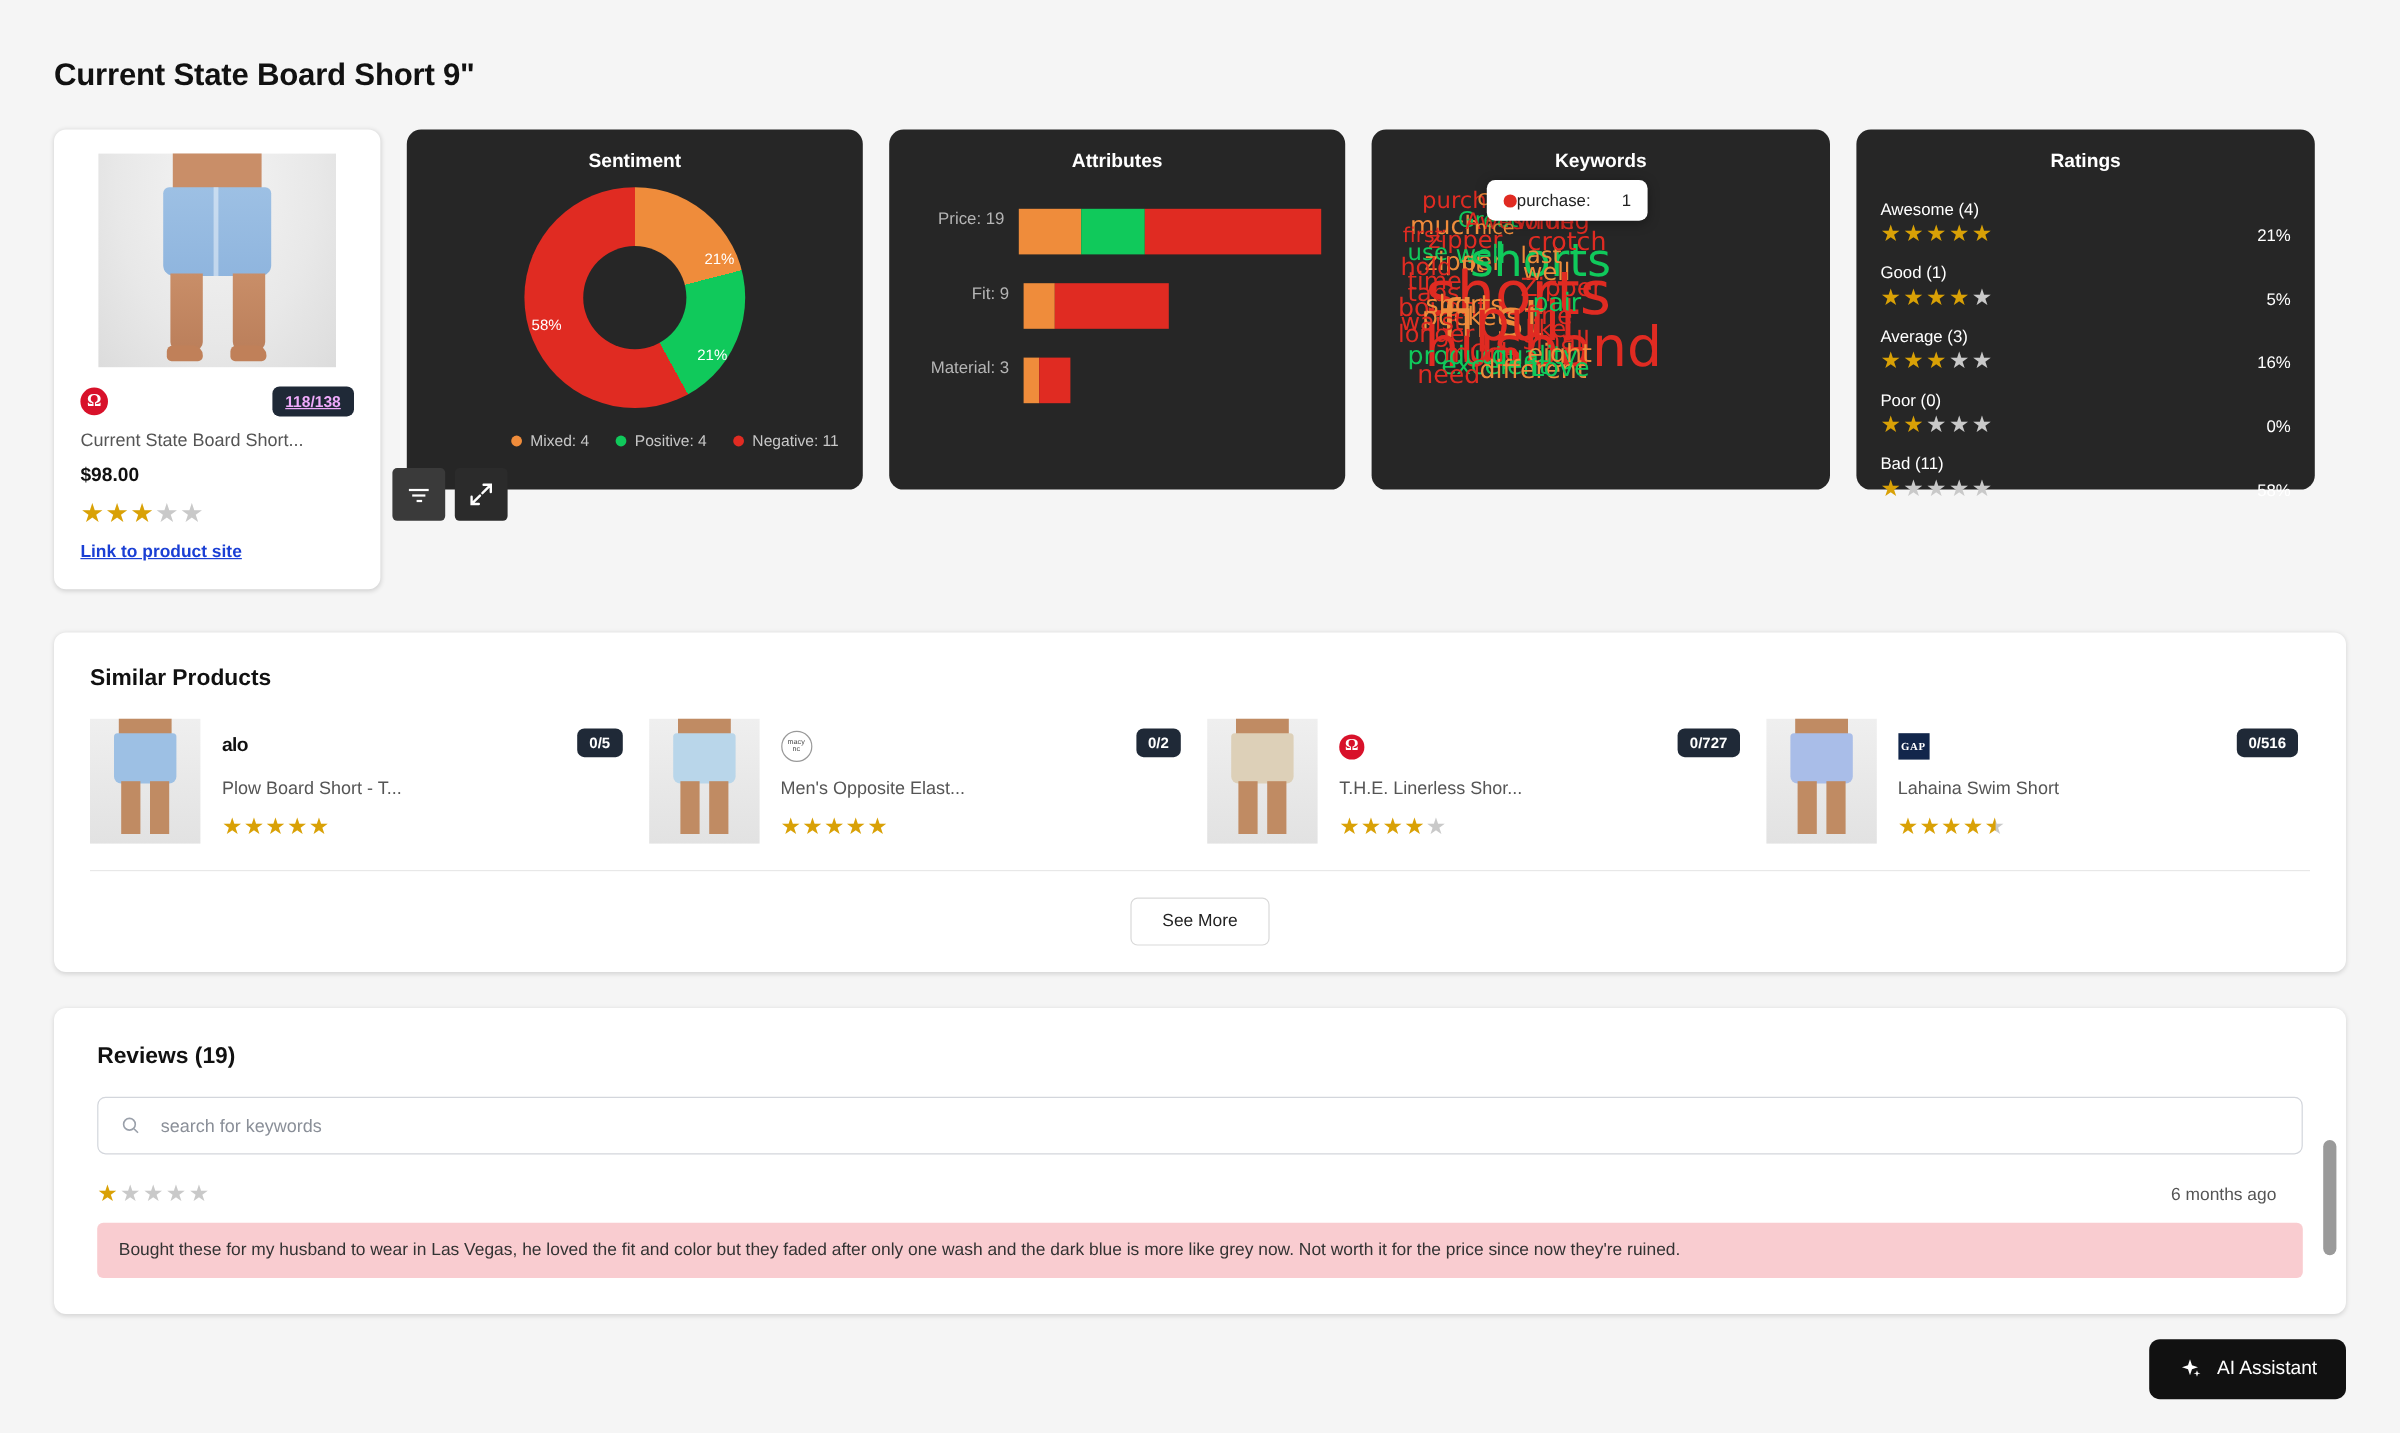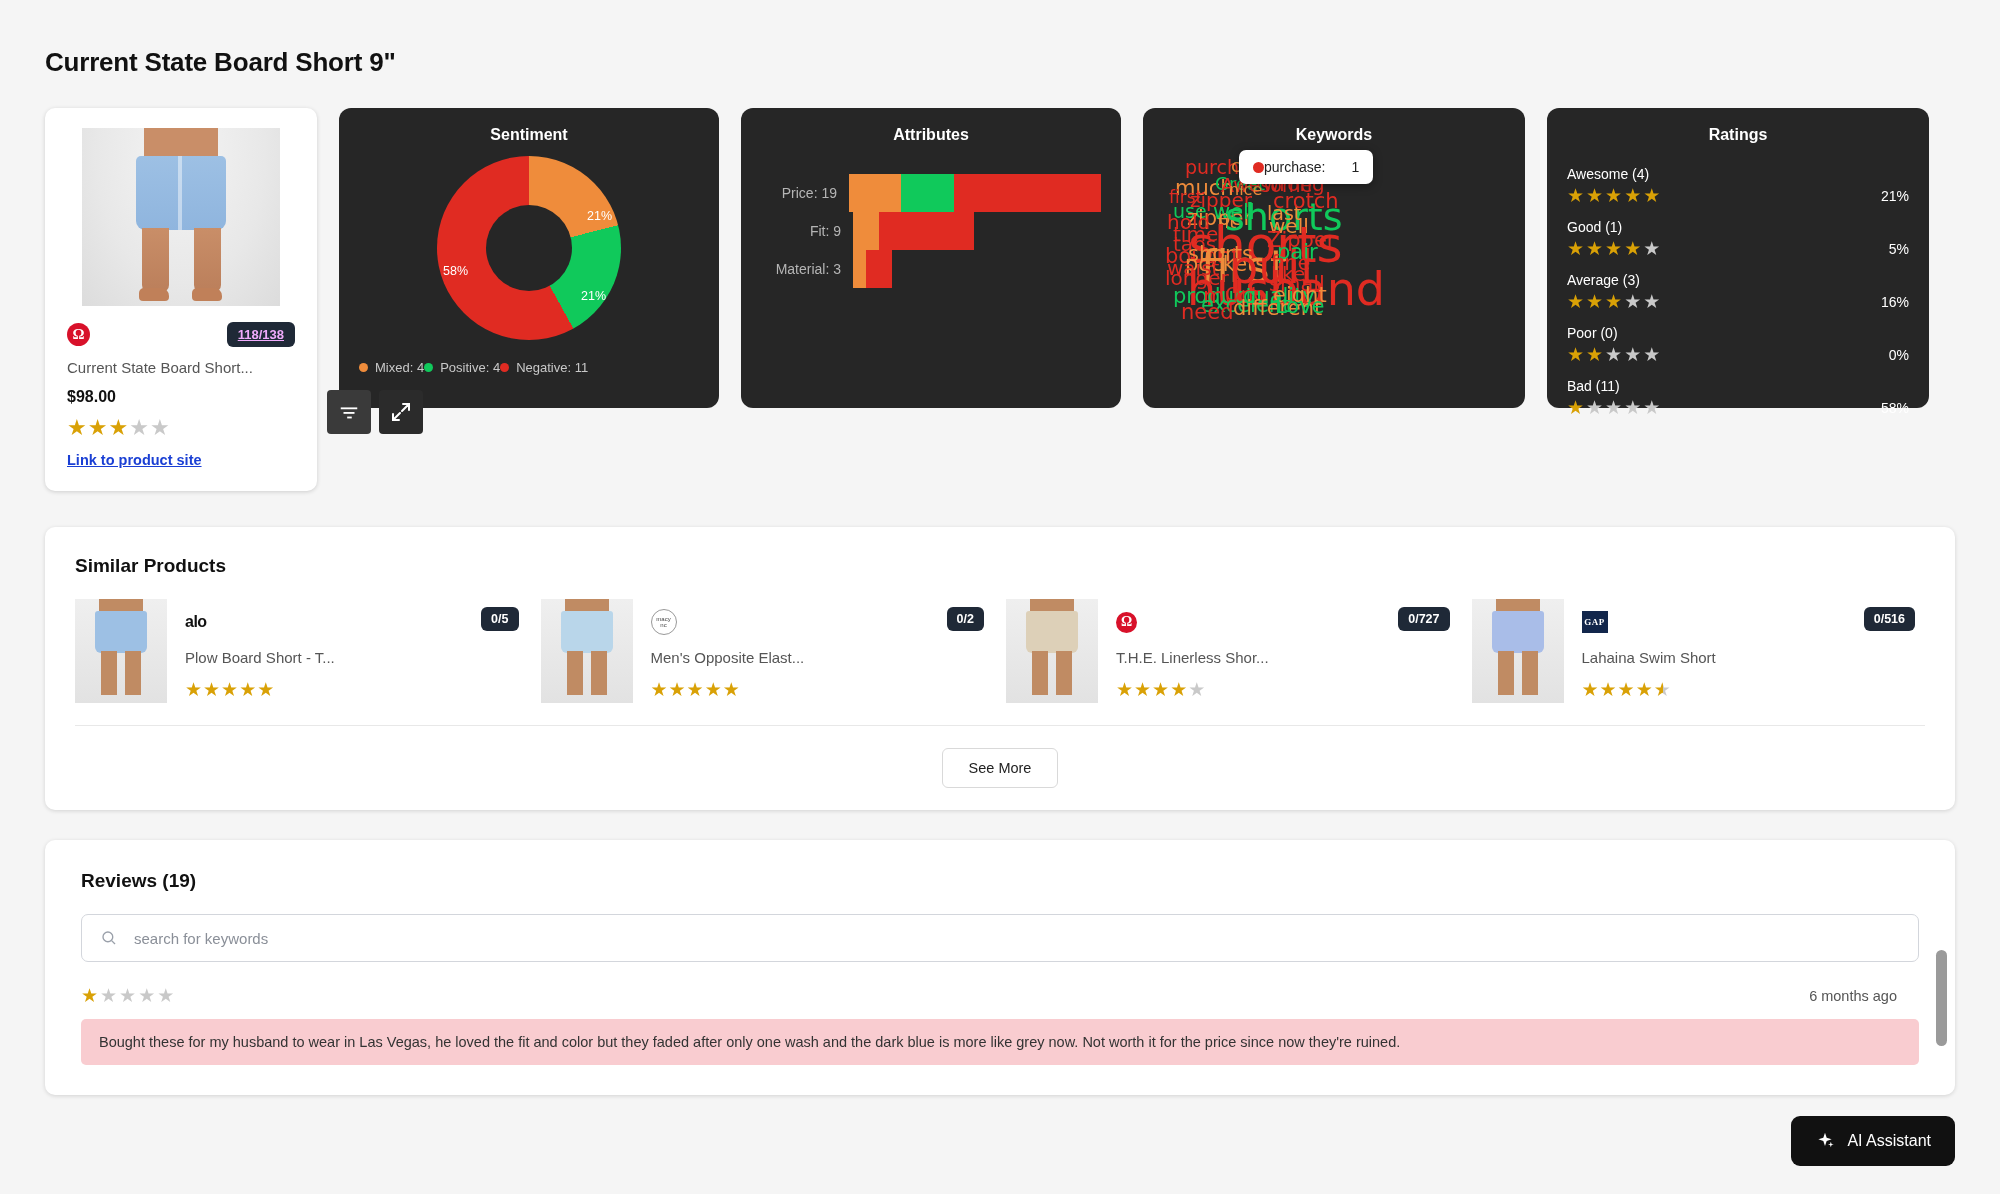--- a/index.html
+++ b/index.html
@@ -84,33 +84,33 @@
   }
   .donut:after {
     content:""; position:absolute; left:50%; top:50%; transform:translate(-50%,-50%);
     width:86px; height:86px; border-radius:50%; background:#262626;
   }
   .d-label { position:absolute; font-size:12.5px; color:#fff; font-weight:500; }
   .d-l-mixed { left:228px; top:57px; }
   .d-l-pos   { left:222px; top:137px; }
   .d-l-neg   { left:84px;  top:112px; }
 
-  .legend { display:flex; justify-content:flex-start; margin-top:8px; }
+  .legend { display:flex; justify-content:flex-end; gap:22px; margin-top:8px; }
   .legend span { display:flex; align-items:center; gap:7px; font-size:13px; color:#c8c8c8; }
   .dot { width:9px; height:9px; border-radius:50%; display:inline-block; }
 
   
   .chart-tools { position:absolute; left:-12px; bottom:-26px; display:flex; gap:8px; }
   .tool-btn { width:44px; height:44px; background:#3a3a3a; border-radius:4px;
      display:flex; align-items:center; justify-content:center; cursor:pointer; }
   .tool-btn.dark2 { background:#2b2b2b; }
 
   
   .attr-list { margin-top:30px; }
-  .attr-row { display:flex; align-items:center; height:38px; }
+  .attr-row { display:flex; height:38px; margin-bottom:24px; }
   .attr-label { width:92px; text-align:right; font-size:14px; color:#b5b5b5;
      padding-right:12px; }
   .attr-bar { display:flex; height:38px; }
   .seg { height:38px; }
 
   
   .cloud { position:relative; width:100%; height:238px; margin-top:4px;
      font-family:"DejaVu Sans", sans-serif; }
   .w { position:absolute; white-space:nowrap; line-height:1; font-weight:500;}
   .tooltip {

